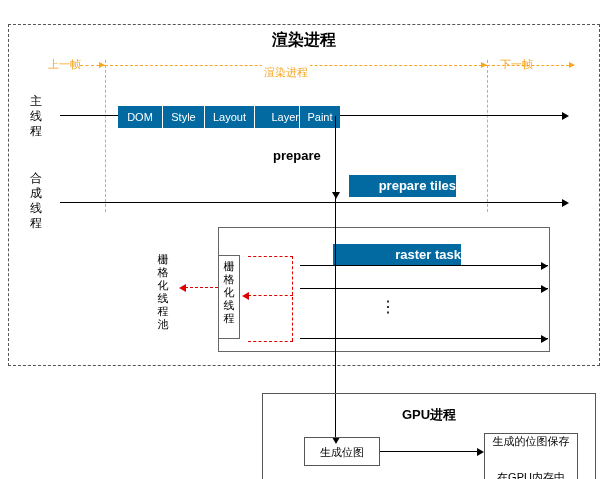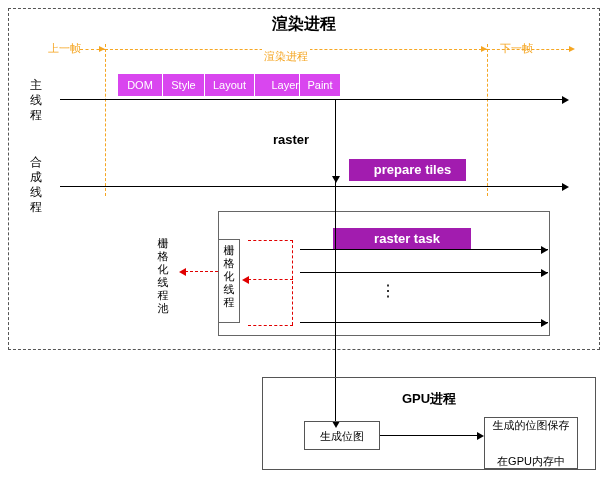--- a/index.html
+++ b/index.html
@@ -10,21 +10,21 @@
   body {
     font-family: "Liberation Sans", sans-serif;
   }
   #canvas {
     position: relative;
     width: 608px;
     height: 479px;
     overflow: hidden;
     background: #ffffff;
   }
-  .abs { position: absolute; }
+  .abs { position: absolute; margin-top: 16px; }
 
   
   .outer-box {
     left: 8px; top: 8px;
     width: 592px; height: 342px;
     border: 1px dashed #555;
     box-sizing: border-box;
   }
   .title-render {
     left: 0; top: 14px;
@@ -93,38 +93,37 @@
   }
   .arrow-l-red {
     width: 0; height: 0;
     border-top: 4px solid transparent;
     border-bottom: 4px solid transparent;
     border-right: 7px solid #e00000;
   }
 
   
   .stage {
-    background: #d946ef;
+    background: #0369a1;
     color: #fff;
     font-size: 11px;
     height: 22px;
     line-height: 22px;
     text-align: center;
     border-right: 1px solid #fff;
     box-sizing: border-box;
   }
   .stage.last { border-right: none; }
 
   .blue-box {
-    background: #a21caf;
+    background: #0369a1;
     color: #fff;
-    text-align: center;
+    text-align: right;
     font-size: 13px;
     font-weight: bold;
-    padding-left: 10px;
   }
 
   .commit-label {
     font-size: 13px;
     font-weight: bold;
     color: #000;
     white-space: nowrap;
   }
 
   
@@ -213,21 +212,21 @@
   <div class="abs" style="left:118px; top:74px;">
     <div class="stage abs" style="left:0px; top:0px; width:45px;">DOM</div>
     <div class="stage abs" style="left:45px; top:0px; width:42px;">Style</div>
     <div class="stage abs" style="left:87px; top:0px; width:50px;">Layout</div>
     <div class="stage abs" style="left:137px; top:0px; width:45px;text-align:right;">Layer</div>
     <div class="stage abs last" style="left:182px; top:0px; width:40px;">Paint</div>
   </div>
 
   <div class="abs vline" style="left:335px; top:100px; height:78px;"></div>
   <div class="abs arrow-d" style="left:332px; top:176px;"></div>
-  <div class="abs commit-label" style="left:273px; top:132px;">raster</div>
+  <div class="abs commit-label" style="left:273px; top:132px;">prepare</div>
 
   <div class="abs thread-label" style="left:28px; top:155px; width:16px;">
     <div>合</div>
     <div>成</div>
     <div>线</div>
     <div>程</div>
   </div>
 
   <div class="abs hline" style="left:60px; top:186px; width:503px;"></div>
   <div class="abs arrow-r" style="left:562px; top:183px;"></div>

